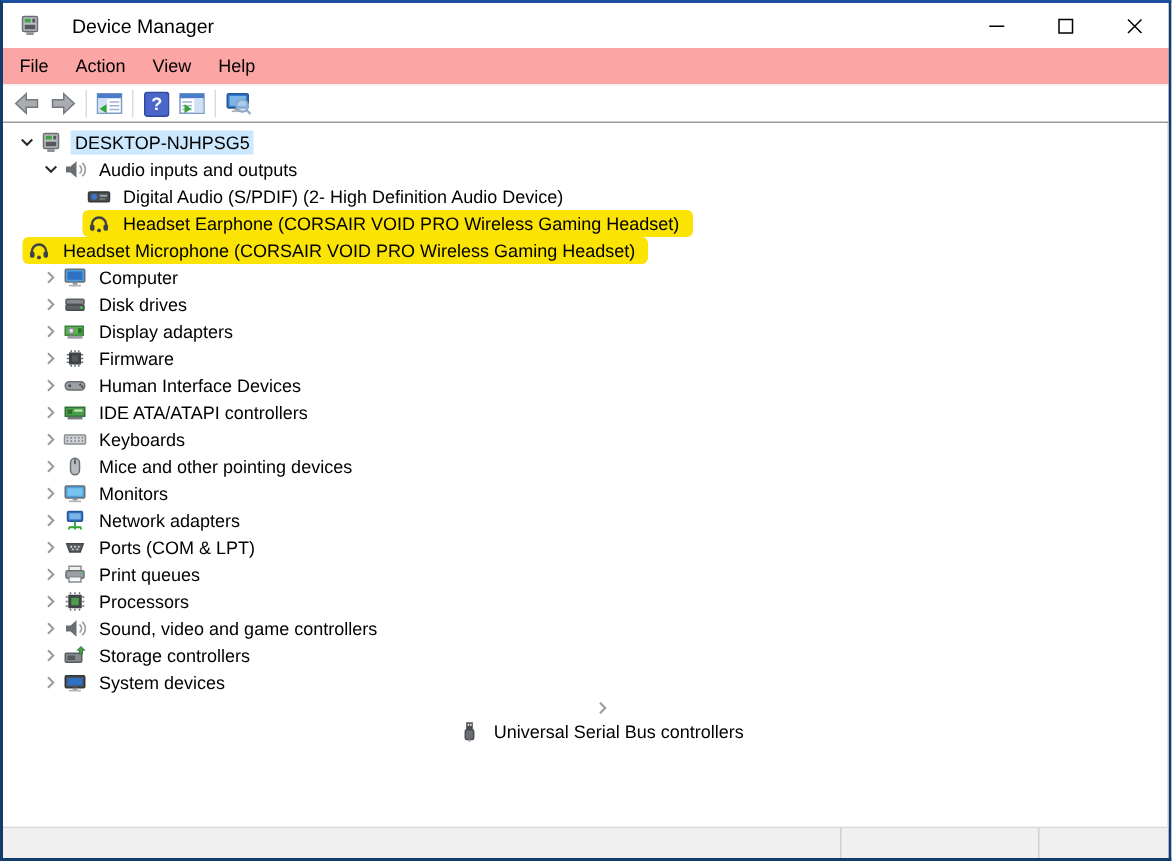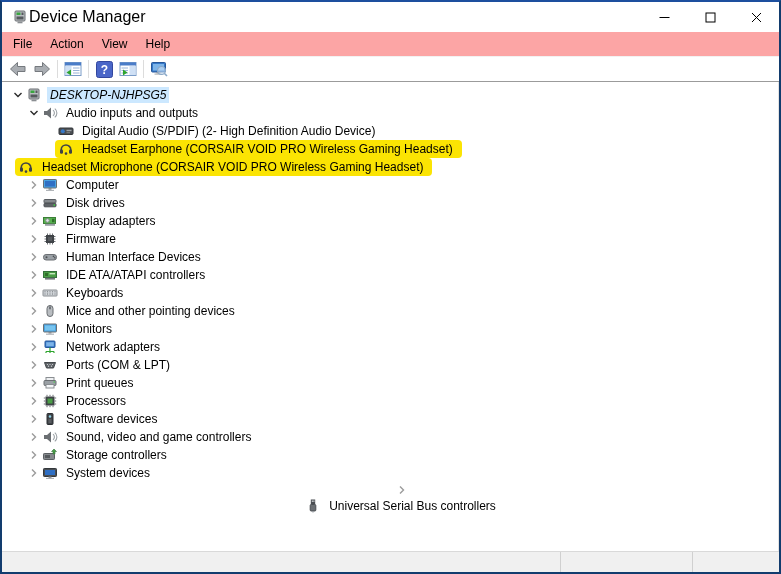--- a/index.html
+++ b/index.html
@@ -8,21 +8,21 @@
     position:relative;width:781px;height:574px;background:#fff;
     border:2px solid #123c6e;border-top-color:#1d4f9e;
     box-shadow:inset 1px 0 0 #8aa0bd;
     font-family:"Liberation Sans","DejaVu Sans",sans-serif;
     font-size:12px;color:#000;overflow:hidden;
     display:flex;flex-direction:column;
   }
   
   .titlebar{height:30px;display:flex;align-items:center;background:#fff;flex:0 0 auto;}
   .app-icon{margin-left:10px;width:16px;height:16px;flex:0 0 auto;}
-  .title-text{margin-left:1px;font-size:16px;}
+  .title-text{margin-left:20px;font-size:13px;}
   .win-controls{margin-left:auto;display:flex;height:100%;}
   .win-btn{width:46px;height:100%;display:flex;align-items:center;justify-content:center;background:#fff;border:none;padding:0;}
   .win-btn svg{display:block;}
   
   .menubar{height:25px;display:flex;align-items:center;background:#fca5a5;padding-left:2px;flex:0 0 auto;border-bottom:1px solid #f2f2f2;}
   .menu-item{padding:3px 9px;cursor:default;}
   
   .toolbar{height:25px;display:flex;align-items:center;background:#fff;border-bottom:1px solid #9b9b9b;padding-left:4px;flex:0 0 auto;}
   .tb-btn{width:24px;height:22px;display:flex;align-items:center;justify-content:center;background:transparent;border:none;padding:0;}
   .tb-sep{width:1px;height:18px;background:#dcdcdc;margin:0 3px;}
@@ -131,21 +131,21 @@
         <rect x="3" y="3" width="11" height="6.5" fill="#7db4e8"></rect>
         <rect x="6.5" y="11" width="4" height="1.5" fill="#8a8e92"></rect>
         <rect x="4.5" y="12.5" width="8" height="1.2" fill="#b0b4b8"></rect>
         <circle cx="11.5" cy="9.5" r="4" fill="#cfe4f8" fill-opacity="0.55" stroke="#8aa8c8" stroke-width="1.2"></circle>
         <line x1="14.5" y1="12.5" x2="17" y2="15" stroke="#8aa8c8" stroke-width="1.6"></line>
       </svg>
     </button>
   </div>
 
   <div class="treearea" id="tree">
-      <div class="row selected" style="padding-left: 8px; font-style: italic;">
+      <div class="row selected" style="padding-left: 8px;">
         <span class="chev">
           <svg width="16" height="16" viewBox="0 0 16 16">
             <polyline points="4.5,6 8,9.5 11.5,6" fill="none" stroke="#2b2b2b" stroke-width="1.4"></polyline>
           </svg>
         </span>
         <span class="content">
           <span class="dev-icon">
             <svg width="16" height="16" viewBox="0 0 16 16">
               <rect x="3" y="2" width="10" height="10" rx="1" fill="#b9bdc1" stroke="#6a6e72"></rect>
               <rect x="4.5" y="3.5" width="4" height="2.5" fill="#39a53f"></rect>
@@ -446,38 +446,20 @@
       </div>
       <div class="row" style="padding-left: 24px;">
         <span class="chev">
           <svg width="16" height="16" viewBox="0 0 16 16">
             <polyline points="6,4.5 9.5,8 6,11.5" fill="none" stroke="#9b9b9b" stroke-width="1.4"></polyline>
           </svg>
         </span>
         <span class="content">
           <span class="dev-icon">
             <svg width="16" height="16" viewBox="0 0 16 16">
-              <rect x="5" y="2.5" width="6" height="11" rx="0.8" fill="#3f4347" stroke="#2b2f33"></rect>
-              <circle cx="8" cy="5.5" r="1.2" fill="#8fd4e8"></circle>
-              <rect x="6.5" y="8.5" width="3" height="1" fill="#75797d"></rect>
-              <rect x="6.5" y="10.5" width="3" height="1" fill="#75797d"></rect>
-            </svg>
-          </span>
-          <span class="lbl">Software devices</span>
-        </span>
-      </div>
-      <div class="row" style="padding-left: 24px;">
-        <span class="chev">
-          <svg width="16" height="16" viewBox="0 0 16 16">
-            <polyline points="6,4.5 9.5,8 6,11.5" fill="none" stroke="#9b9b9b" stroke-width="1.4"></polyline>
-          </svg>
-        </span>
-        <span class="content">
-          <span class="dev-icon">
-            <svg width="16" height="16" viewBox="0 0 16 16">
               <path d="M2 6h3l4-3.5v11L5 10H2z" fill="#6b6f73"></path>
               <path d="M11 5.2c1.9 1.6 1.9 4 0 5.6M12.8 3.6c2.8 2.4 2.8 6.4 0 8.8" stroke="#9aa0a5" stroke-width="1.1" fill="none"></path>
             </svg>
           </span>
           <span class="lbl">Sound, video and game controllers</span>
         </span>
       </div>
       <div class="row" style="padding-left: 24px;">
         <span class="chev">
           <svg width="16" height="16" viewBox="0 0 16 16">

